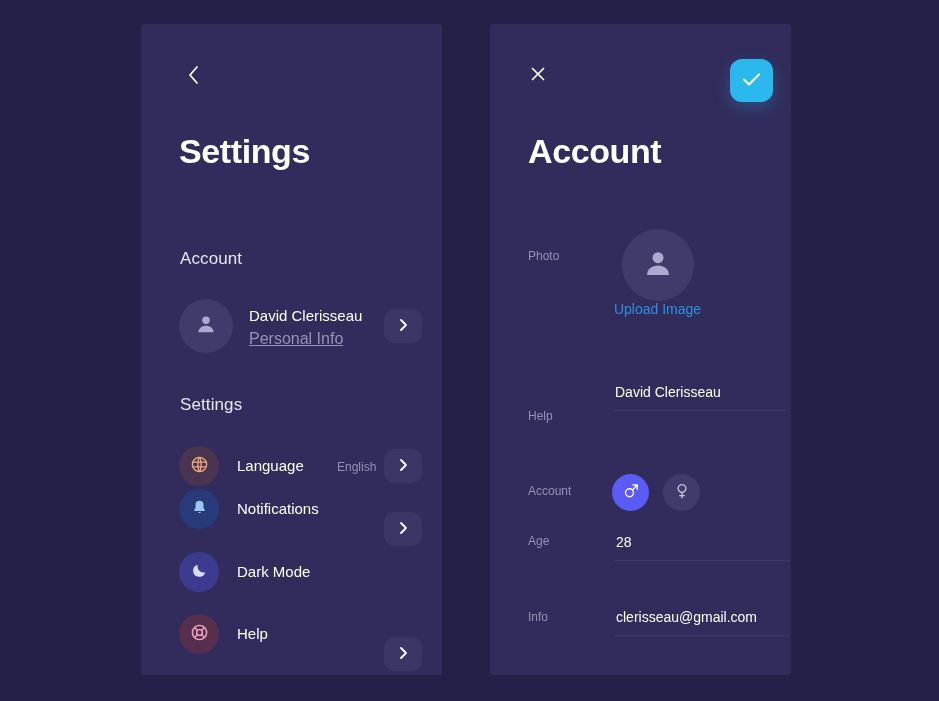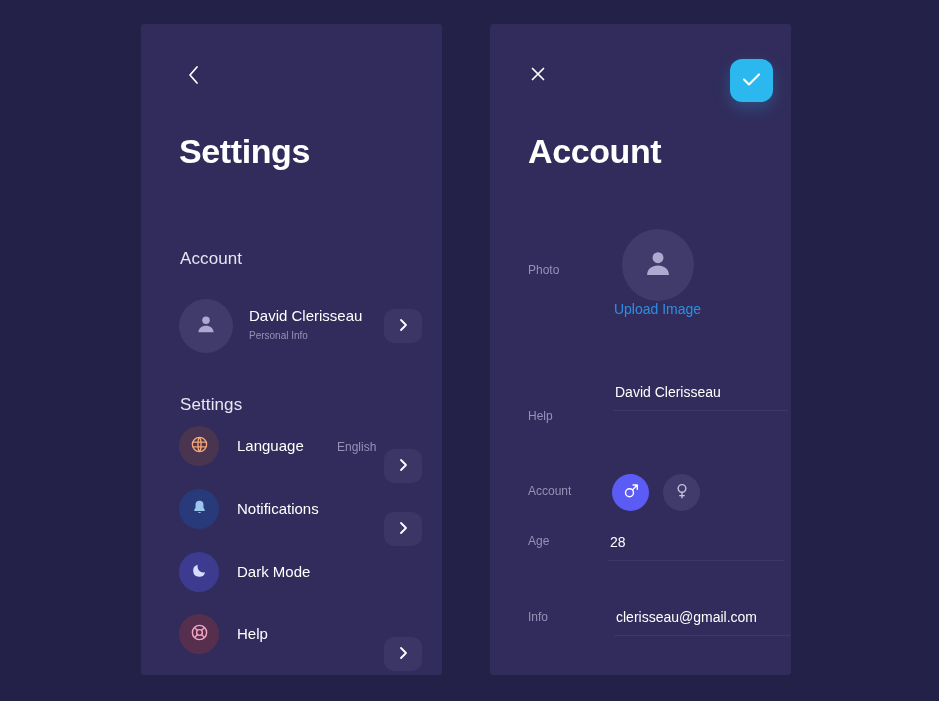--- a/index.html
+++ b/index.html
@@ -85,22 +85,23 @@
     position: absolute;
     left: 70px;
     top: 8px;
     font-size: 15px;
     color: #ffffff;
   }
   .profile-sub {
     position: absolute;
     left: 70px;
     top: 31px;
-    font-size: 10px;
+    font-size: 16px;
     color: #9791b8;
+    text-decoration: underline;
   }
 
   
   .chev-btn {
     position: absolute;
     width: 38px;
     height: 34px;
     border-radius: 10px;
     background: #3C3667;
     display: flex;
@@ -268,21 +269,21 @@
     <button class="chev-btn" style="left:243px; top:285px;">
       <span>
         <svg width="9" height="14" viewBox="0 0 9 14" fill="none">
           <path d="M2 2 L7 7 L2 12" stroke="#ffffff" stroke-width="1.8" stroke-linecap="round" stroke-linejoin="round"></path>
         </svg>
       </span>
     </button>
 
     <div class="section-label section-label--settings">Settings</div>
 
-    <div class="set-row" style="top:402px;">
+    <div class="set-row" style="top:422px;">
       <div class="row-icon row-icon--language">
         <span>
           <svg width="19" height="19" viewBox="0 0 24 24" fill="none" stroke="#F2A87A" stroke-width="1.7">
             <circle cx="12" cy="12" r="9"></circle>
             <path d="M12 3c-2.6 2.6-2.6 15 0 18M12 3c2.6 2.6 2.6 15 0 18M3.4 9h17.2M3.4 15h17.2"></path>
           </svg>
         </span>
       </div>
       <div class="row-label">Language</div>
       <div class="row-value" style="left:151px;margin-left:7px;">English</div>
@@ -361,21 +362,21 @@
     <button class="confirm-btn">
       <span>
         <svg width="19" height="15" viewBox="0 0 19 15" fill="none">
           <path d="M2 7.6 L7 12.4 L17 2.4" stroke="#ffffff" stroke-width="2.1" stroke-linecap="round" stroke-linejoin="round"></path>
         </svg>
       </span>
     </button>
 
     <div class="panel-title panel-title--account">Account</div>
 
-    <div class="field-label" style="top:239px;">Photo</div>
+    <div class="field-label" style="top:225px;">Photo</div>
 
     <div class="photo-area">
       <div class="photo-circle">
         <span>
           <svg width="32" height="32" viewBox="0 0 24 24" fill="#AFA9D2">
             <circle cx="12" cy="8" r="4.1"></circle>
             <path d="M3.8 21c0-4.6 3.7-7.2 8.2-7.2s8.2 2.6 8.2 7.2z"></path>
           </svg>
         </span>
       </div>
@@ -399,19 +400,19 @@
         <span>
           <svg width="18" height="18" viewBox="0 0 24 24" fill="none" stroke="#C6C1DE" stroke-width="1.9">
             <circle cx="12" cy="8.6" r="5.1"></circle>
             <path d="M12 13.8 V21 M9 18.2 H15" stroke-linecap="round"></path>
           </svg>
         </span>
       </button>
     </div>
 
     <div class="field-label" style="top:510px;">Age</div>
-    <input class="input-field" style="top: 510px; left: 118px; width: 176px;" value="28">
+    <input class="input-field" style="top: 510px; left: 124px; width: 176px;" value="28">
 
     <div class="field-label" style="top:586px;">Info</div>
     <input class="input-field" style="top: 585px; left: 124px; width: 176px;" value="clerisseau@gmail.com">
 
   </div>
 </div>
 
 </body></html>

